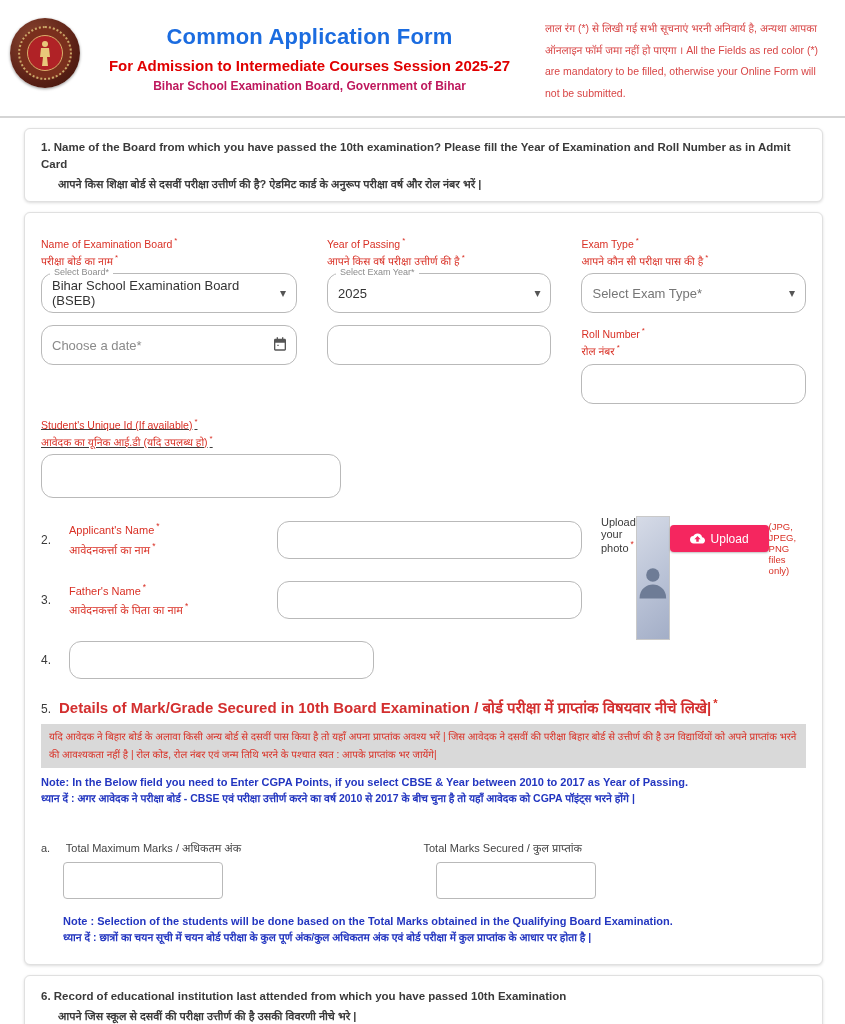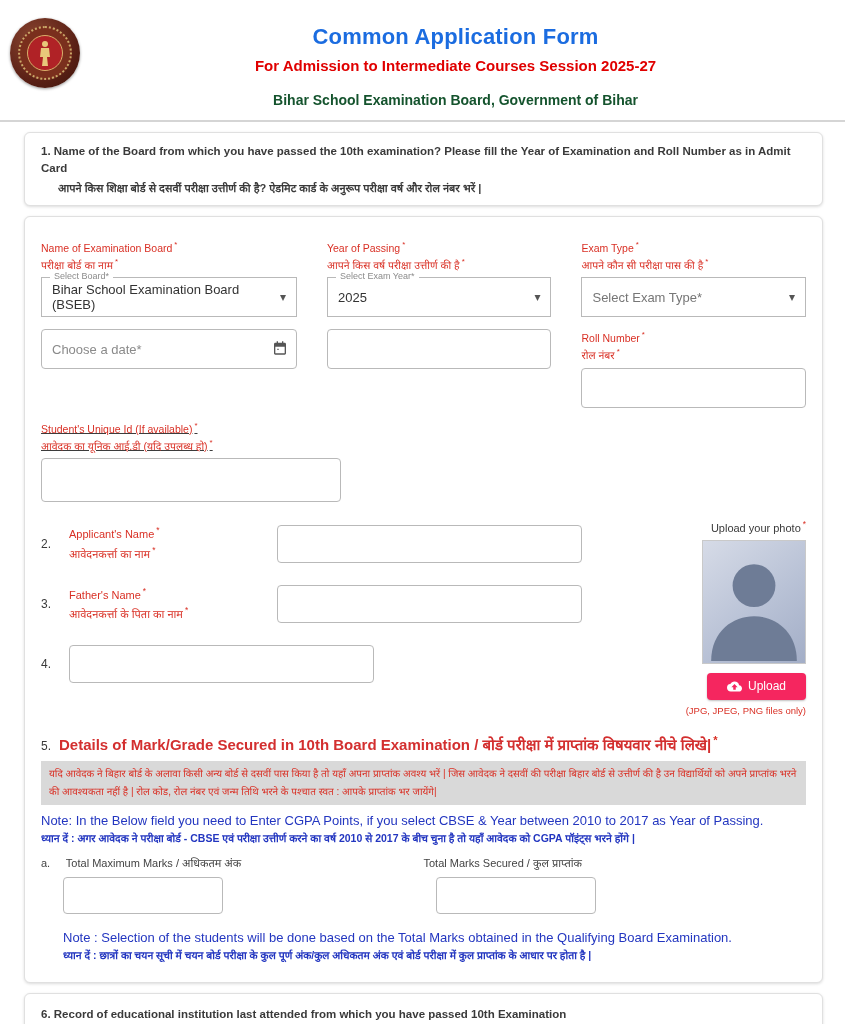--- a/index.html
+++ b/index.html
@@ -18,83 +18,83 @@
     background:radial-gradient(circle at 35% 30%, #8a4530, #5a2015 62%, #3a130b);
     display:flex; align-items:center; justify-content:center;
     box-shadow:0 1px 3px rgba(0,0,0,.4); }
   .logo-mid { width:54px; height:54px; border-radius:50%; border:2px dotted #caa96a;
     background:#7a2f1d; display:flex; align-items:center; justify-content:center; }
   .logo-inner { width:36px; height:36px; border-radius:50%; background:#b02226;
     border:1px solid #d9b06a; display:flex; align-items:center; justify-content:center; }
   .header-center { flex:1; text-align:center; padding-top:14px; }
   .h-title { font-size:22px; font-weight:bold; color:#1b6ce0; letter-spacing:.2px; }
   .h-subtitle { font-size:15px; font-weight:bold; color:#e00000; margin-top:7px; }
-  .h-org { font-size:14px; font-weight:bold; color:#14532d; margin-top:18px; }
+  .h-org { font-size:12px; font-weight:bold; color:#be185d; margin-top:5px; }
   .h-notice { width:292px; flex:none; font-size:10.5px; color:#d84545; line-height:2.05;
     padding-top:8px; padding-left:6px; }
   .header-divider { height:2px; background:#d5d5d5; margin-top:4px; }
 
   
   .card { border:1px solid #e0e0e0; border-radius:6px; background:#fff;
     box-shadow:0 1px 3px rgba(0,0,0,.14); margin:10px 22px 0 24px; padding:10px 16px; }
 
   .q-heading { font-size:11.5px; font-weight:bold; color:#3a3a3a; line-height:1.5; }
   .q-heading-hi { font-size:11px; font-weight:bold; color:#3a3a3a; margin-left:17px; margin-top:2px; }
 
   
   .grid3 { display:grid; grid-template-columns:1.14fr 1fr 1fr; column-gap:18px; margin-top:8px;gap:30px; }
   .f-label { font-size:10.5px; color:#d93025; line-height:1.6; min-height:34px; margin-bottom:4px; }
   .f-label .hi { display:block; }
-  .select-box { position:relative; height:40px; border:1px solid #b9b9b9; border-radius:0;
+  .select-box { position:relative; height:40px; border:1px solid #b9b9b9; border-radius:12px;
     background:#fff; display:flex; align-items:center; padding:0 10px; font-size:13px;
     color:#333; cursor:pointer; }
   .select-box .float { position:absolute; top:-7px; left:8px; font-size:9px; color:#8c8c8c;
     background:#fff; padding:0 4px; }
   .select-box .arrow { margin-left:auto; color:#555; font-size:12px; padding-left:6px; }
   .ph { color:#767676; }
-  .text-input { width:100%; height:40px; border:1px solid #b9b9b9; border-radius:4px;
+  .text-input { width:100%; height:40px; border:1px solid #b9b9b9; border-radius:12px;
     font-size:13px; padding:0 10px; color:#333; background:#fff; outline:none;
     font-family:inherit; }
   .text-input::placeholder { color:#8a8a8a; }
   .date-wrap { position:relative; }
   .date-wrap .cal { position:absolute; right:9px; top:11px; }
 
   .row2 { margin-top:12px; }
   .unique-block { margin-top:12px; width:300px;text-decoration:underline; }
   .unique-block .text-input { height:44px; }
 
   
   .names-photo { display:flex; margin-top:16px; }
   .names-col { flex:1; display:flex; flex-direction:column; gap:22px; padding-top:6px; }
   .name-row { display:flex; align-items:center; }
   .name-num { width:28px; font-size:12px; color:#3a3a3a; }
   .name-label { width:208px; font-size:11px; color:#d93025; line-height:1.6; }
   .name-label .hi { display:block; }
   .name-row .text-input { width:305px; height:38px; }
-  .photo-col { width:205px; flex:none; display:flex; flex-direction:column; align-items:flex-end; padding-top:2px; }
+  .photo-col { width:205px; flex:none; display:flex; flex-direction:row; align-items:flex-start; padding-top:2px; }
   .photo-label { font-size:11px; color:#3a3a3a; margin-bottom:6px; }
   .photo-frame { width:104px; height:124px; border:1px solid #c9c9c9;
     background:linear-gradient(140deg,#d6dbe7 0%,#b9c2d6 55%,#a3aec7 100%);
     display:flex; align-items:flex-end; justify-content:center; overflow:hidden; }
   .upload-btn { margin-top:9px; background:#f5265f; color:#fff; border:none; border-radius:4px;
     padding:6px 20px; font-size:12px; display:inline-flex; align-items:center; gap:6px;
     cursor:pointer; font-family:inherit; box-shadow:0 1px 2px rgba(0,0,0,.25); }
   .photo-hint { font-size:9.5px; color:#d93025; margin-top:5px; }
 
   
   .sec5 { margin-top:18px; }
   .sec5-titlerow { display:flex; gap:8px; align-items:baseline; }
   .sec5-num { font-size:12px; color:#3a3a3a; }
   .sec5-title { font-size:15px; font-weight:bold; color:#d32f2f; }
   .gray-box { background:#d9d9d9; color:#d93025; font-size:10px; line-height:1.8;
     padding:4px 8px; margin-top:7px; }
-  .note-blue-en { font-size:13px; font-weight:normal; color:#2336c0; margin-top:8px; }
+  .note-blue-en { font-size:11px; font-weight:bold; color:#2336c0; margin-top:8px; }
   .note-blue-hi { font-size:10.5px; font-weight:bold; color:#2336c0; margin-top:3px; }
   .marks-row { display:flex; margin-top:10px; }
-  .marks-group { width:50%; }
+  .marks-group { width:50%;margin-top:25px; }
   .mg-label { font-size:11px; color:#444; }
   .mg-letter { display:inline-block; width:22px; }
   .marks-input { width:160px; height:37px; border:1px solid #b9b9b9; border-radius:4px;
     margin-top:7px; margin-left:22px; font-size:13px; padding:0 8px; font-family:inherit; }
   .sel-note { margin-left:22px; margin-top:14px; margin-bottom:4px; }
 </style>
 </head>
 <body>
 
 <div class="header">
@@ -105,20 +105,24 @@
           <circle cx="9" cy="4" r="3" fill="#e8c87a"></circle>
           <path d="M5 8 h8 l1 9 h-3 l1 9 h-6 l1-9 h-3 z" fill="#e8c87a"></path>
         </svg>
       </div>
     </div>
   </div>
   <div class="header-center">
     <div class="h-title">Common Application Form</div>
     <div class="h-subtitle">For Admission to Intermediate Courses Session 2025-27</div>
     <div class="h-org">Bihar School Examination Board, Government of Bihar</div>
+  </div>
+  <div class="h-notice">
+    <span>लाल रंग (*) से लिखी गई सभी सूचनाएं भरनी अनिवार्य है, अन्यथा आपका ऑनलाइन फॉर्म जमा नहीं हो पाएगा ।</span>
+    <span>All the Fields as red color (*) are mandatory to be filled, otherwise your Online Form will not be submitted.</span>
   </div>
 </div>
 <div class="header-divider"></div>
 
 <div class="card">
   <div class="q-heading">
     <span>1.</span>
     <span>Name of the Board from which you have passed the 10th examination? Please fill the Year of Examination and Roll Number as in Admit Card</span>
   </div>
   <div class="q-heading-hi">आपने किस शिक्षा बोर्ड से दसवीं परीक्षा उत्तीर्ण की है? ऐडमिट कार्ड के अनुरूप परीक्षा वर्ष और रोल नंबर भरें |</div>

